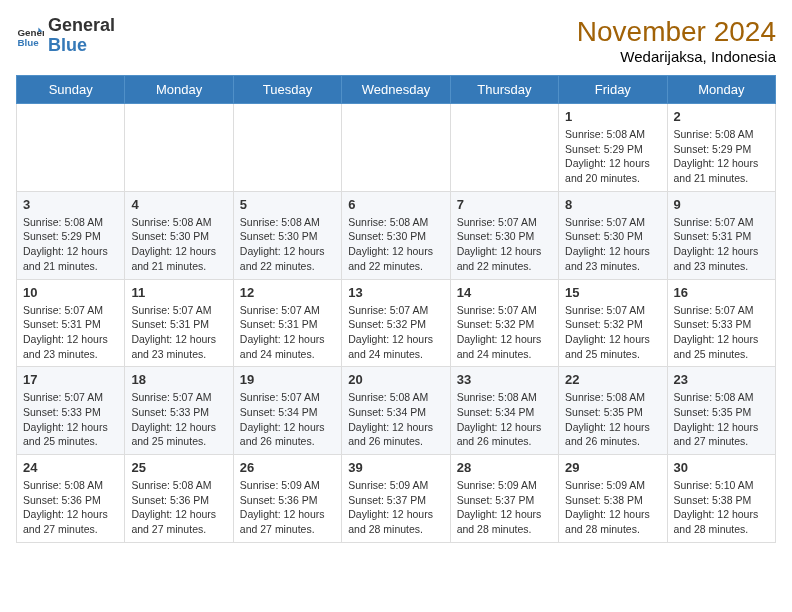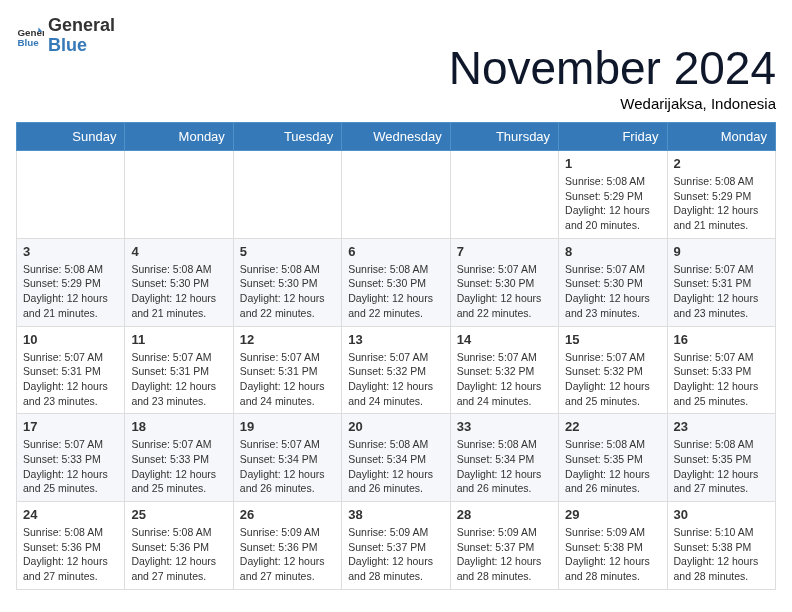--- a/index.html
+++ b/index.html
@@ -31,38 +31,37 @@
       display: block;
     }
     .logo-icon {
       width: 28px;
       height: 28px;
     }
     .title-block {
       text-align: right;
     }
     .month-title {
-      font-size: 46px;
+      font-size: 28px;
       font-weight: 300;
-      color: #0f172a;
-      margin-top: 25px;
+      color: #a16207;
     }
     .location {
       font-size: 15px;
       color: #000000;
     }
     .calendar {
       width: 100%;
       border-collapse: collapse;
       border: 1px solid #ccc;
     }
     .calendar th {
       background-color: #3579b8;
       color: #fff;
-      text-align: right;
+      text-align: center;
       padding: 6px 8px;
       font-size: 13px;
       border: 1px solid #5090c8;
       font-weight: normal;
     }
     .calendar td {
       vertical-align: top;
       padding: 5px 6px;
       border: 1px solid #ddd;
       font-size: 11px;
@@ -240,21 +239,21 @@
         </td>
         <td>
           <span class="day-number">25</span>
           <div class="day-info">Sunrise: 5:08 AM<br>Sunset: 5:36 PM<br>Daylight: 12 hours<br>and 27 minutes.</div>
         </td>
         <td>
           <span class="day-number">26</span>
           <div class="day-info">Sunrise: 5:09 AM<br>Sunset: 5:36 PM<br>Daylight: 12 hours<br>and 27 minutes.</div>
         </td>
         <td>
-          <span class="day-number">38</span>
+          <span class="day-number">39</span>
           <div class="day-info">Sunrise: 5:09 AM<br>Sunset: 5:37 PM<br>Daylight: 12 hours<br>and 28 minutes.</div>
         </td>
         <td>
           <span class="day-number">28</span>
           <div class="day-info">Sunrise: 5:09 AM<br>Sunset: 5:37 PM<br>Daylight: 12 hours<br>and 28 minutes.</div>
         </td>
         <td>
           <span class="day-number">29</span>
           <div class="day-info">Sunrise: 5:09 AM<br>Sunset: 5:38 PM<br>Daylight: 12 hours<br>and 28 minutes.</div>
         </td>

